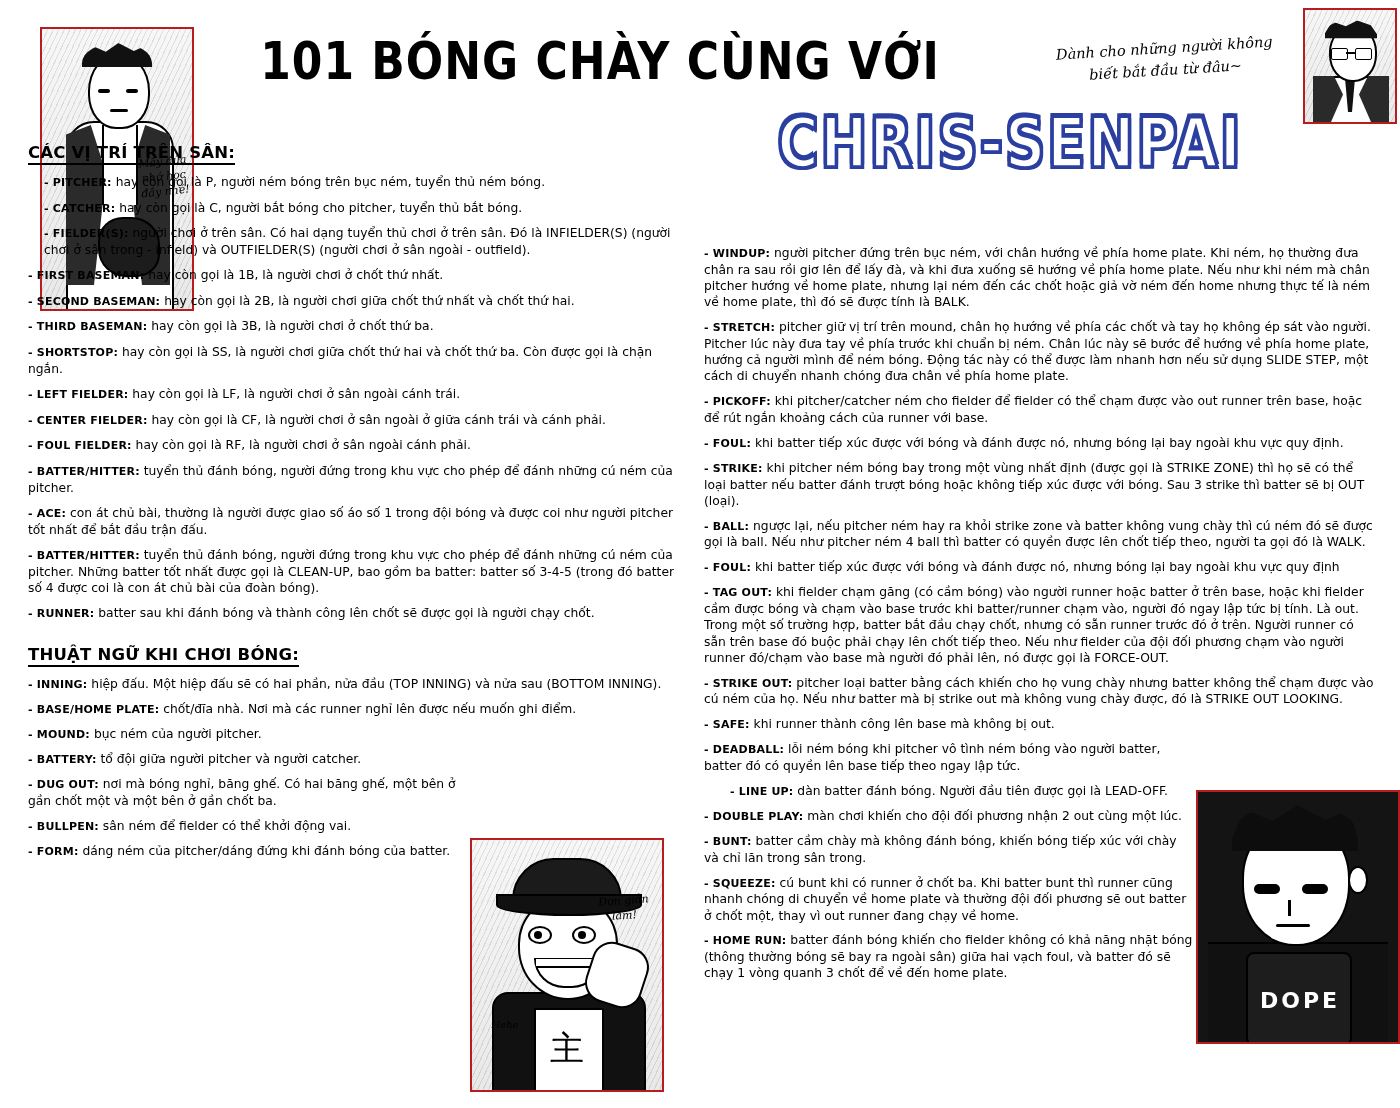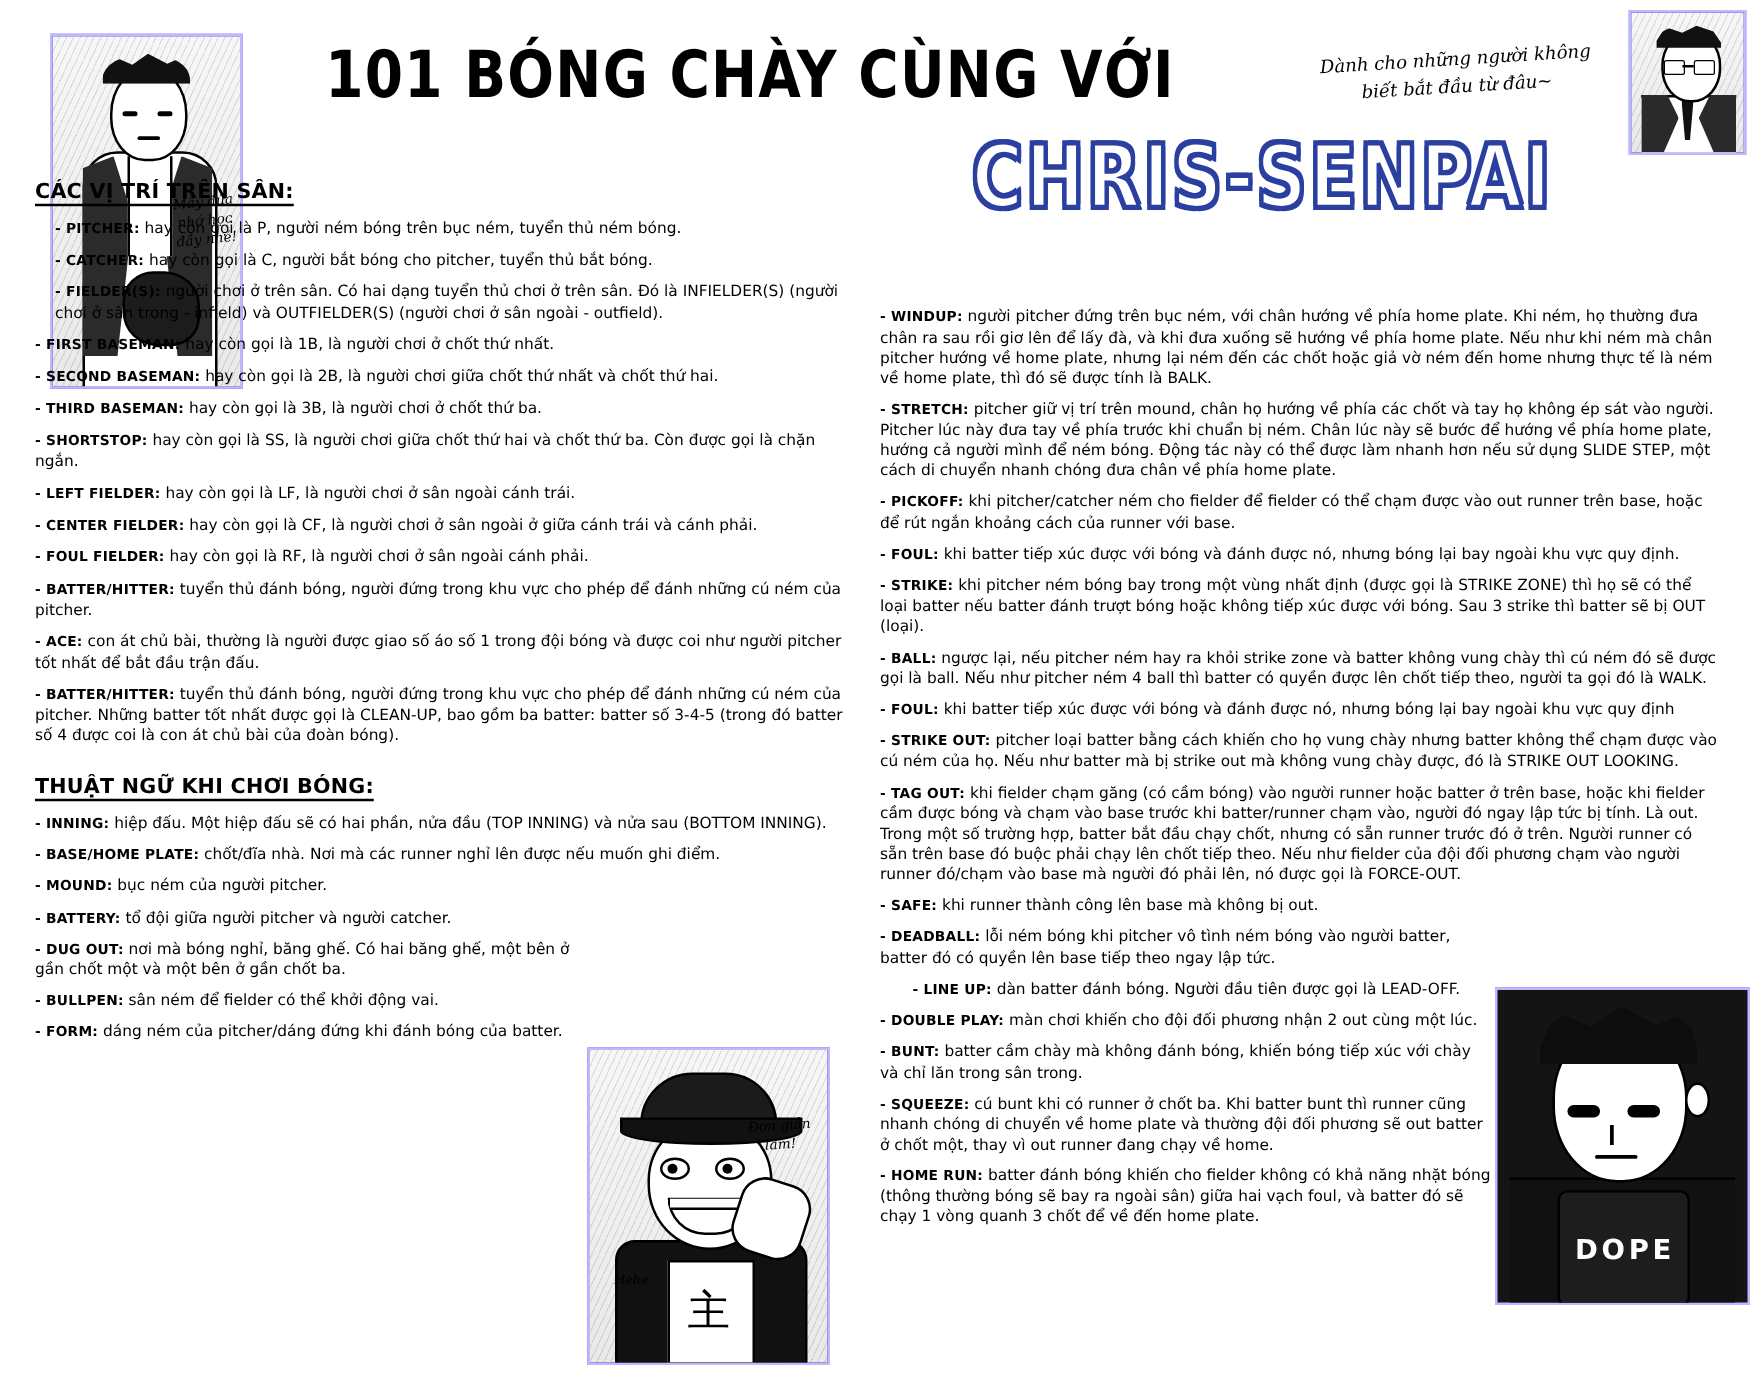--- a/index.html
+++ b/index.html
@@ -61,22 +61,22 @@
     -webkit-text-stroke: 3px #2b3fa0;
     text-shadow:
       -2px -2px 0 #2b3fa0, 2px -2px 0 #2b3fa0,
       -2px 2px 0 #2b3fa0, 2px 2px 0 #2b3fa0;
     transform: scaleY(1.25);
   }
 
   
   .panel {
     position: absolute;
-    border: 2px solid #c4b5fd;
-    background: #1d4ed8;
+    border: 2px solid #b91c1c;
+    background: #a21caf;
     overflow: hidden;
   }
   .panel .hatch {
     position: absolute;
     inset: 0;
     background:
       repeating-linear-gradient(115deg, rgba(0,0,0,0.10) 0 1px, rgba(0,0,0,0) 1px 5px),
       linear-gradient(180deg, #f7f7f7, #e9e9e9);
   }
   .panel .figure {
@@ -367,20 +367,23 @@
       </p>
       <p class="entry">
         <span class="term">- BATTER/HITTER:</span><span> tuyển thủ đánh bóng, người đứng trong khu vực cho phép để đánh những cú ném của pitcher.</span>
       </p>
       <p class="entry">
         <span class="term">- ACE:</span><span> con át chủ bài, thường là người được giao số áo số 1 trong đội bóng và được coi như người pitcher tốt nhất để bắt đầu trận đấu.</span>
       </p>
       <p class="entry">
         <span class="term">- BATTER/HITTER:</span><span> tuyển thủ đánh bóng, người đứng trong khu vực cho phép để đánh những cú ném của pitcher. Những batter tốt nhất được gọi là CLEAN-UP, bao gồm ba batter: batter số 3-4-5 (trong đó batter số 4 được coi là con át chủ bài của đoàn bóng).</span>
       </p>
+      <p class="entry">
+        <span class="term">- RUNNER:</span><span> batter sau khi đánh bóng và thành công lên chốt sẽ được gọi là người chạy chốt.</span>
+      </p>
     </div>
 
     <div class="sec-head mid">THUẬT NGỮ KHI CHƠI BÓNG:</div>
 
     <div>
       <p class="entry">
         <span class="term">- INNING:</span><span> hiệp đấu. Một hiệp đấu sẽ có hai phần, nửa đầu (TOP INNING) và nửa sau (BOTTOM INNING).</span>
       </p>
       <p class="entry">
         <span class="term">- BASE/HOME PLATE:</span><span> chốt/đĩa nhà. Nơi mà các runner nghỉ lên được nếu muốn ghi điểm.</span>
@@ -419,26 +422,26 @@
     <p class="entry">
       <span class="term">- STRIKE:</span><span>  khi pitcher ném bóng bay trong một vùng nhất định (được gọi là STRIKE ZONE) thì họ sẽ có thể loại batter nếu batter đánh trượt bóng hoặc không tiếp xúc được với bóng. Sau 3 strike thì batter sẽ bị OUT (loại).</span>
     </p>
     <p class="entry">
       <span class="term">- BALL:</span><span> ngược lại, nếu pitcher ném hay ra khỏi strike zone và batter không vung chày thì cú ném đó sẽ được gọi là ball. Nếu như pitcher ném 4 ball thì batter có quyền được lên chốt tiếp theo, người ta gọi đó là WALK.</span>
     </p>
     <p class="entry">
       <span class="term">- FOUL:</span><span> khi batter tiếp xúc được với bóng và đánh được nó, nhưng bóng lại bay ngoài khu vực quy định</span>
     </p>
     <p class="entry">
-      <span class="term">- STRIKE OUT:</span><span> pitcher loại batter bằng cách khiến cho họ vung chày nhưng batter không thể chạm được vào cú ném của họ. Nếu như batter mà bị strike out mà không vung chày được, đó là STRIKE OUT LOOKING.</span>
-    </p>
-    <p class="entry">
       <span class="term">- TAG OUT:</span><span> khi fielder chạm găng (có cầm bóng) vào người runner hoặc batter ở trên base, hoặc khi fielder cầm được bóng và chạm vào base trước khi batter/runner chạm vào, người đó ngay lập tức bị tính. Là out.
 Trong một số trường hợp, batter bắt đầu chạy chốt, nhưng có sẵn runner trước đó ở trên. Người runner có sẵn trên base đó buộc phải chạy lên chốt tiếp theo. Nếu như fielder của đội đối phương chạm vào người runner đó/chạm vào base mà người đó phải lên, nó được gọi là FORCE-OUT.</span>
     </p>
+    <p class="entry">
+      <span class="term">- STRIKE OUT:</span><span> pitcher loại batter bằng cách khiến cho họ vung chày nhưng batter không thể chạm được vào cú ném của họ. Nếu như batter mà bị strike out mà không vung chày được, đó là STRIKE OUT LOOKING.</span>
+    </p>
     <p class="entry" style="width:490px;">
       <span class="term">- SAFE:</span><span> khi runner thành công lên base mà không bị out.</span>
     </p>
     <p class="entry" style="width:490px;">
       <span class="term">- DEADBALL:</span><span> lỗi ném bóng khi pitcher vô tình ném bóng vào người batter, batter đó có quyền lên base tiếp theo ngay lập tức.</span>
     </p>
     <p class="entry" style="width:490px;text-align:center;">
       <span class="term">- LINE UP:</span><span> dàn batter đánh bóng. Người đầu tiên được gọi là LEAD-OFF.</span>
     </p>
     <p class="entry" style="width:490px;">

